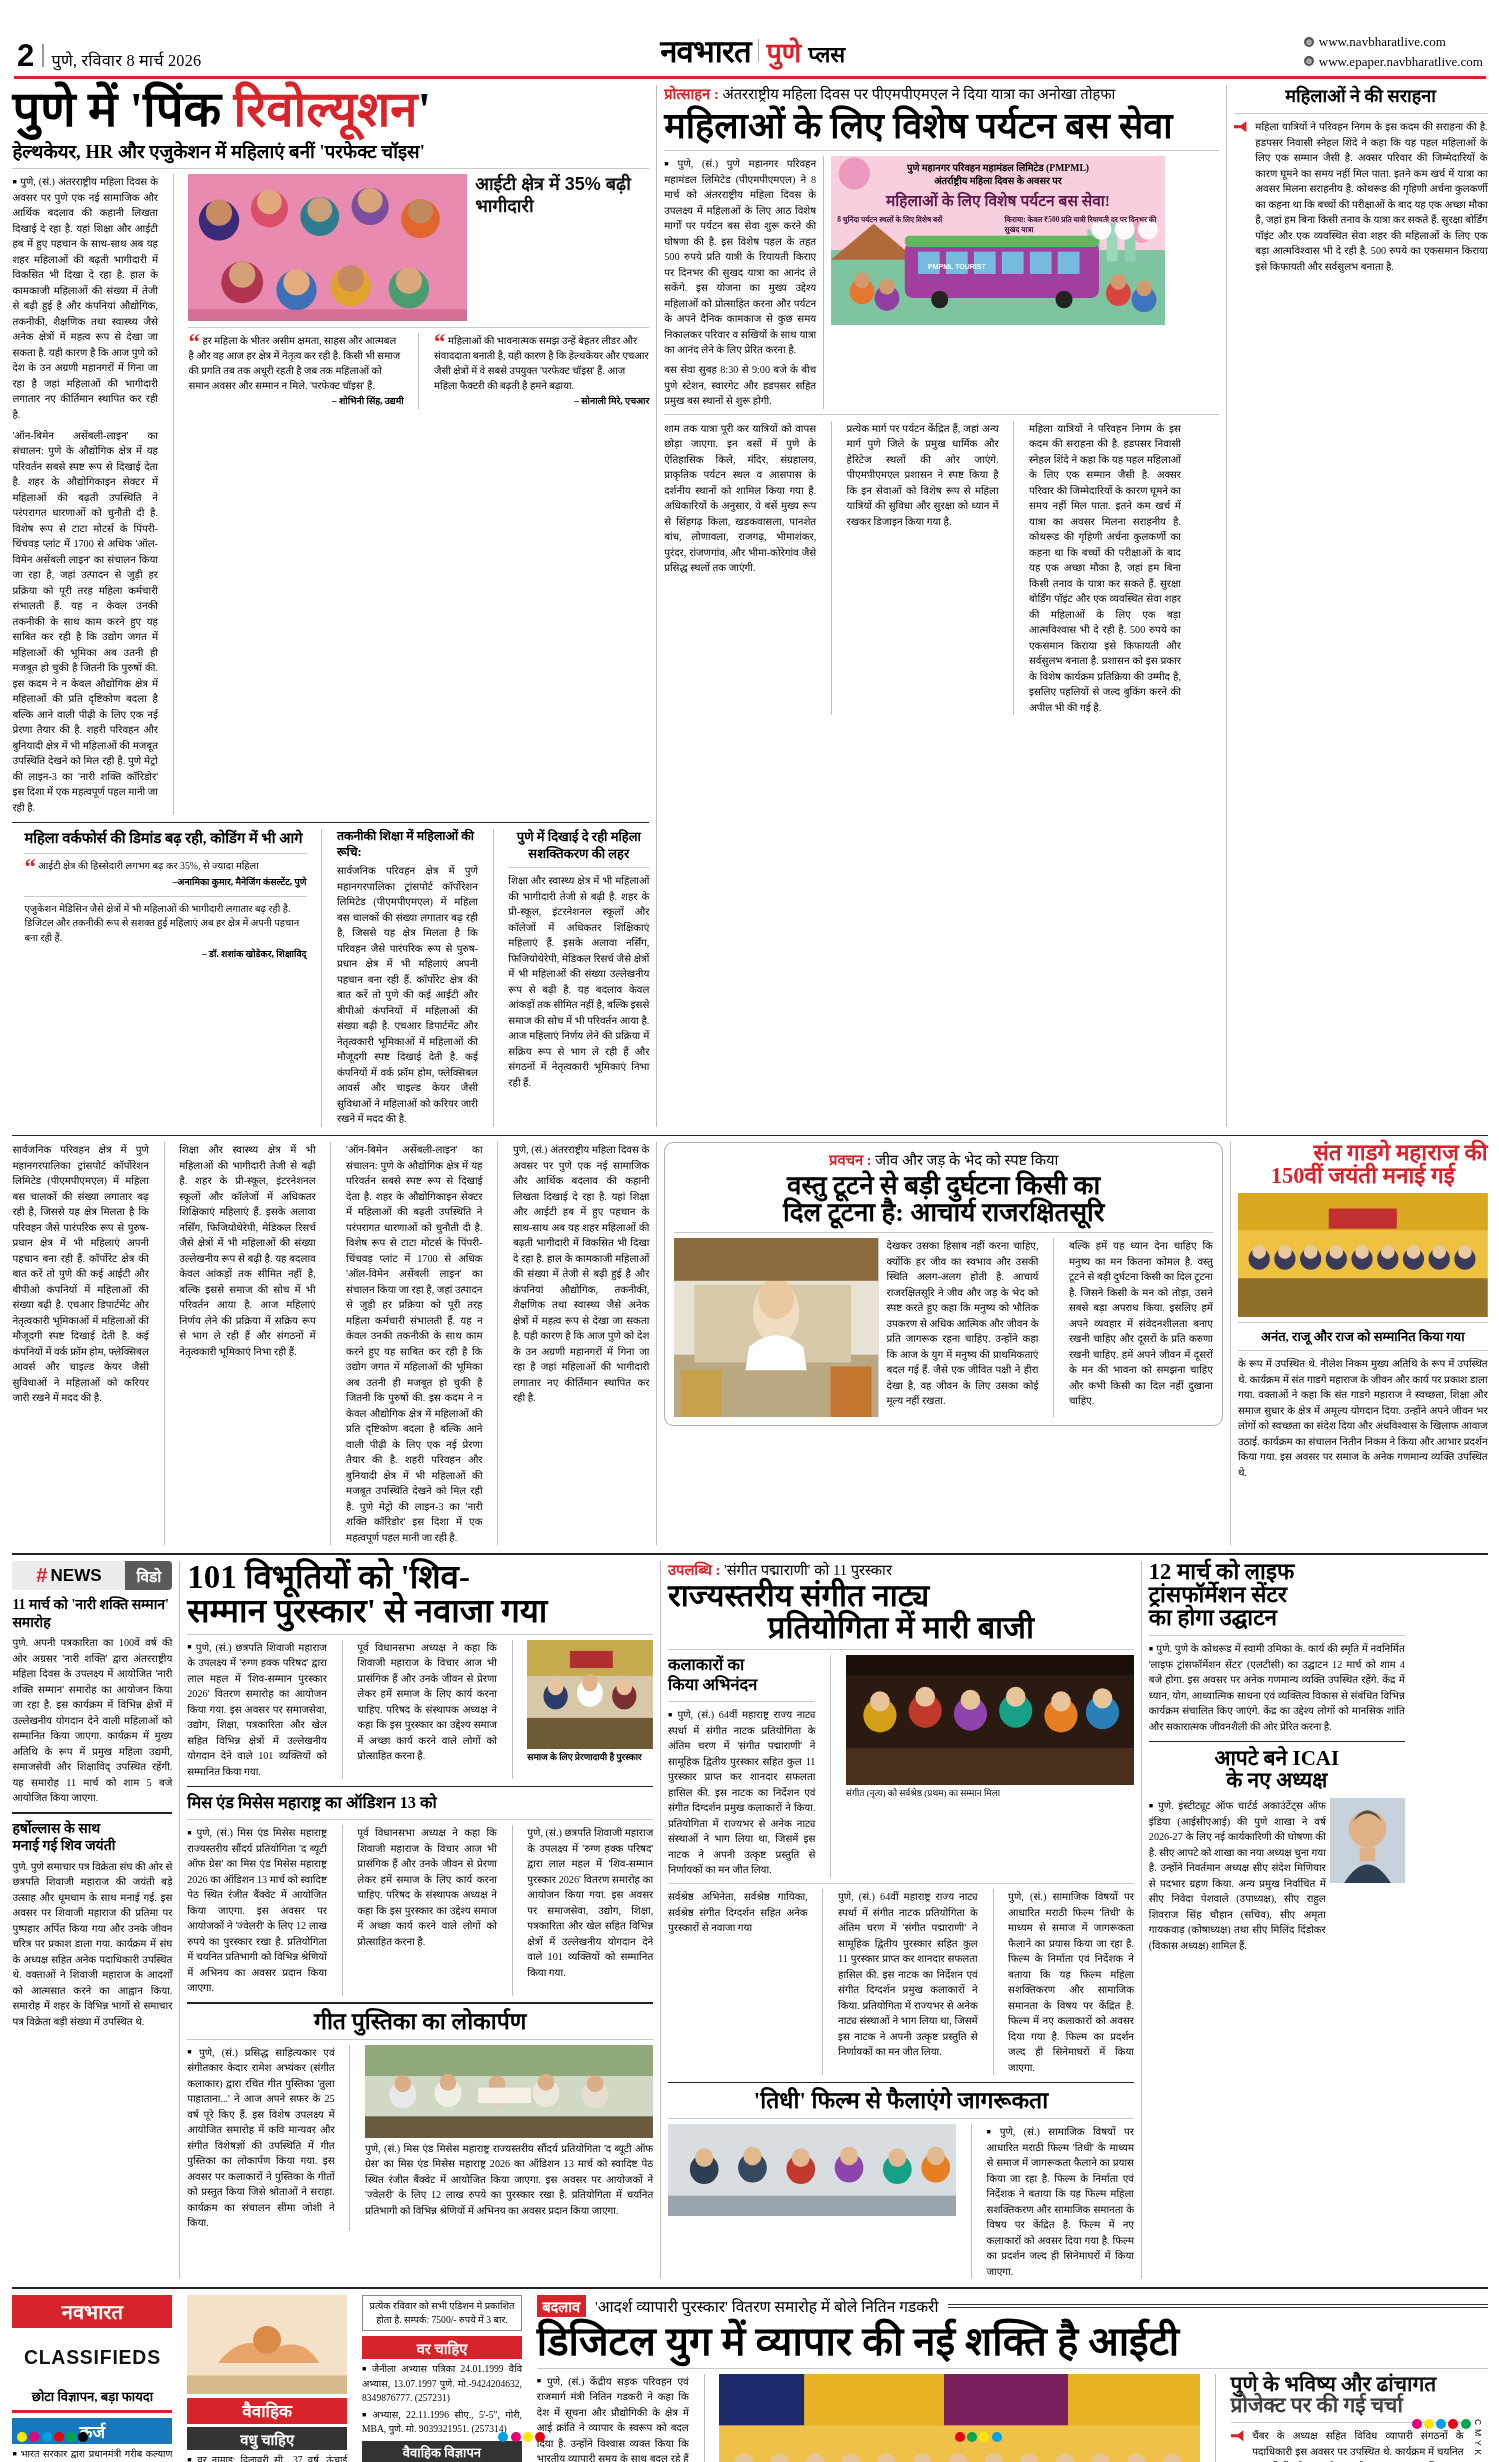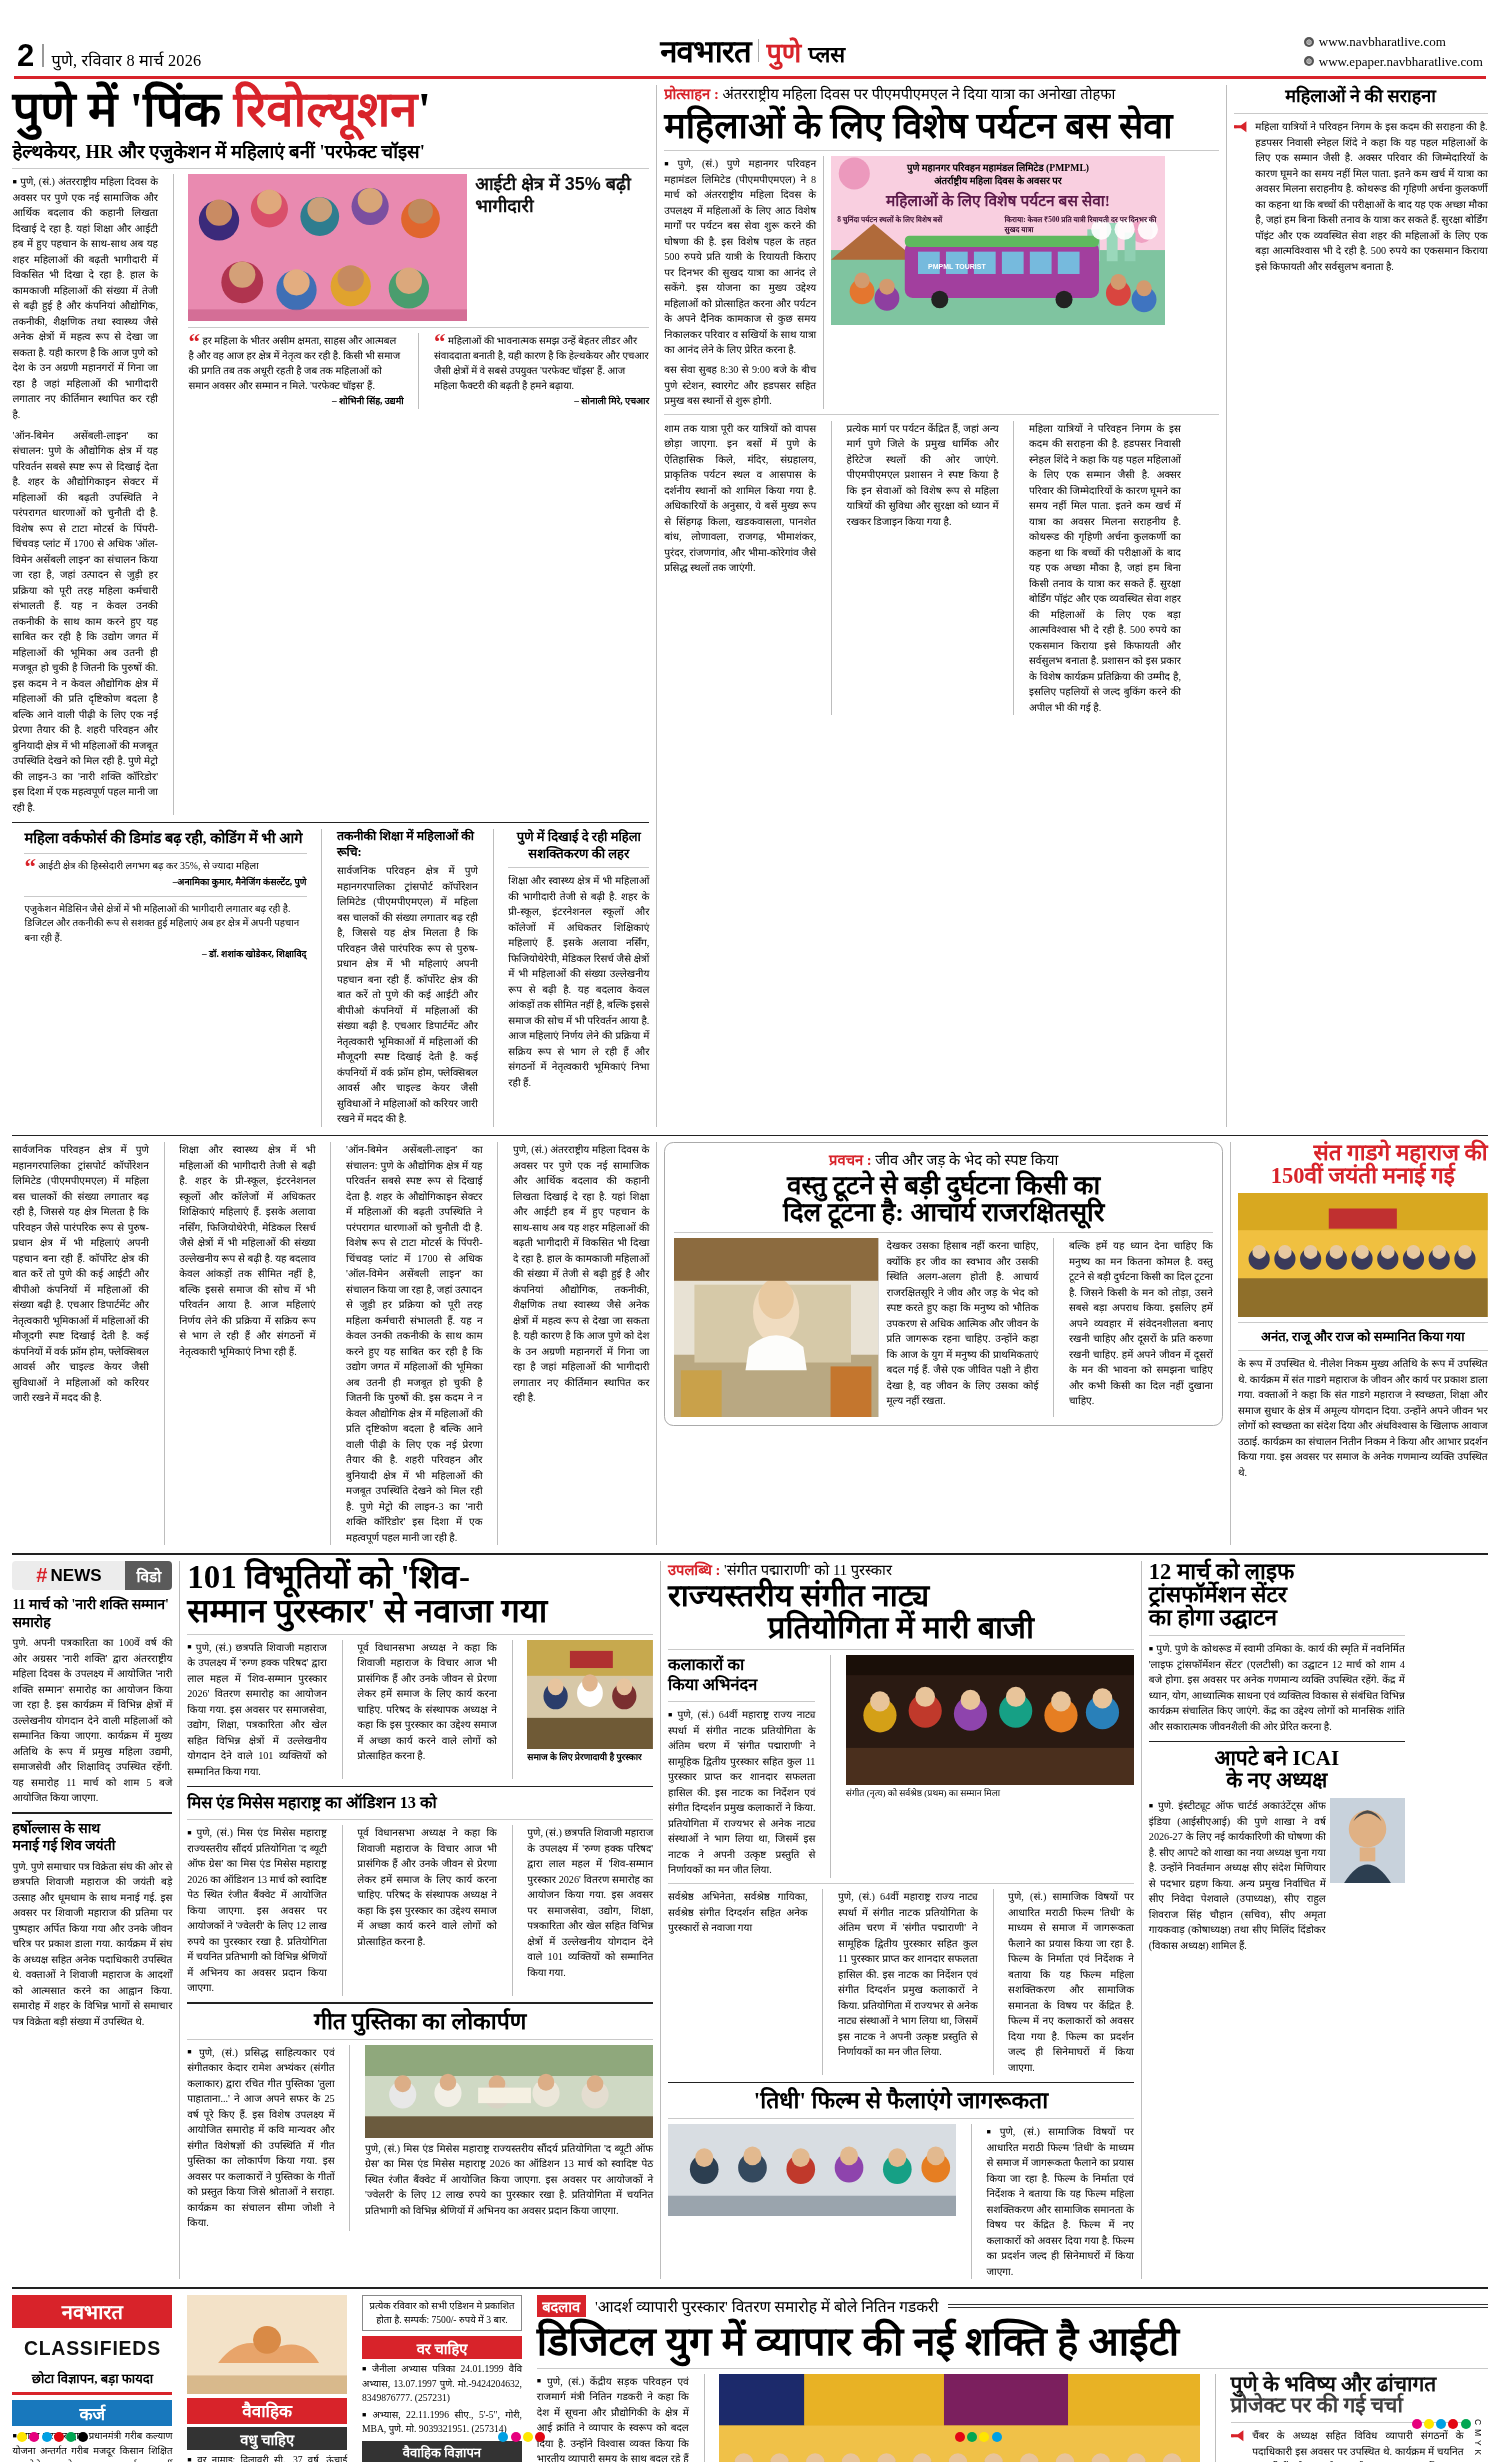--- a/index.html
+++ b/index.html
@@ -56,21 +56,21 @@
   .newsvideo{ display:flex; width:100%; border-radius:3.9px; overflow:hidden; font-family:"Liberation Sans",sans-serif; }
   .nv-a{ background:#ececec; flex:1; display:flex; align-items:center; justify-content:center; gap:3.1px;
          font-weight:bold; font-size:17px; padding:3.1px 0; }
   .nv-a .hash{ color:#d8232a; font-size:20px; }
   .nv-b{ background:#5a5a5a; color:#fff; font-weight:bold; font-size:15.5px; padding:3.1px 11px; display:flex; align-items:center; }
 
   
   .cls-logo{ font-family:"Liberation Sans",sans-serif; font-weight:bold; font-size:20px; color:#fff; text-align:center;
              background:#d8232a; padding:3.1px 0; }
   .cls-sub{ font-family:"Liberation Sans",sans-serif; font-weight:bold; font-size:19.4px; text-align:center; color:#111;
-            letter-spacing:0.8px; padding:9px 0; }
+            letter-spacing:0.8px; padding:18px 0; }
   .cls-line{ font-size:13px; font-weight:bold; text-align:center; }
   .cls-head{ background:#1878bd; color:#fff; text-align:center; font-weight:bold; font-size:17px; padding:1.6px 0; }
   .cls-head.red{ background:#d8232a; }
   .cls-head.dark{ background:#333; }
   .cls-txt{ font-size:9.6px; line-height:1.48; text-align:justify; }
 
   
   .dots{ position:absolute; left:0; bottom:6.2px; width:100%; display:flex; justify-content:space-between;
          padding:0 17px; align-items:center; }
   .dotgrp{ display:flex; gap:2.3px; }

